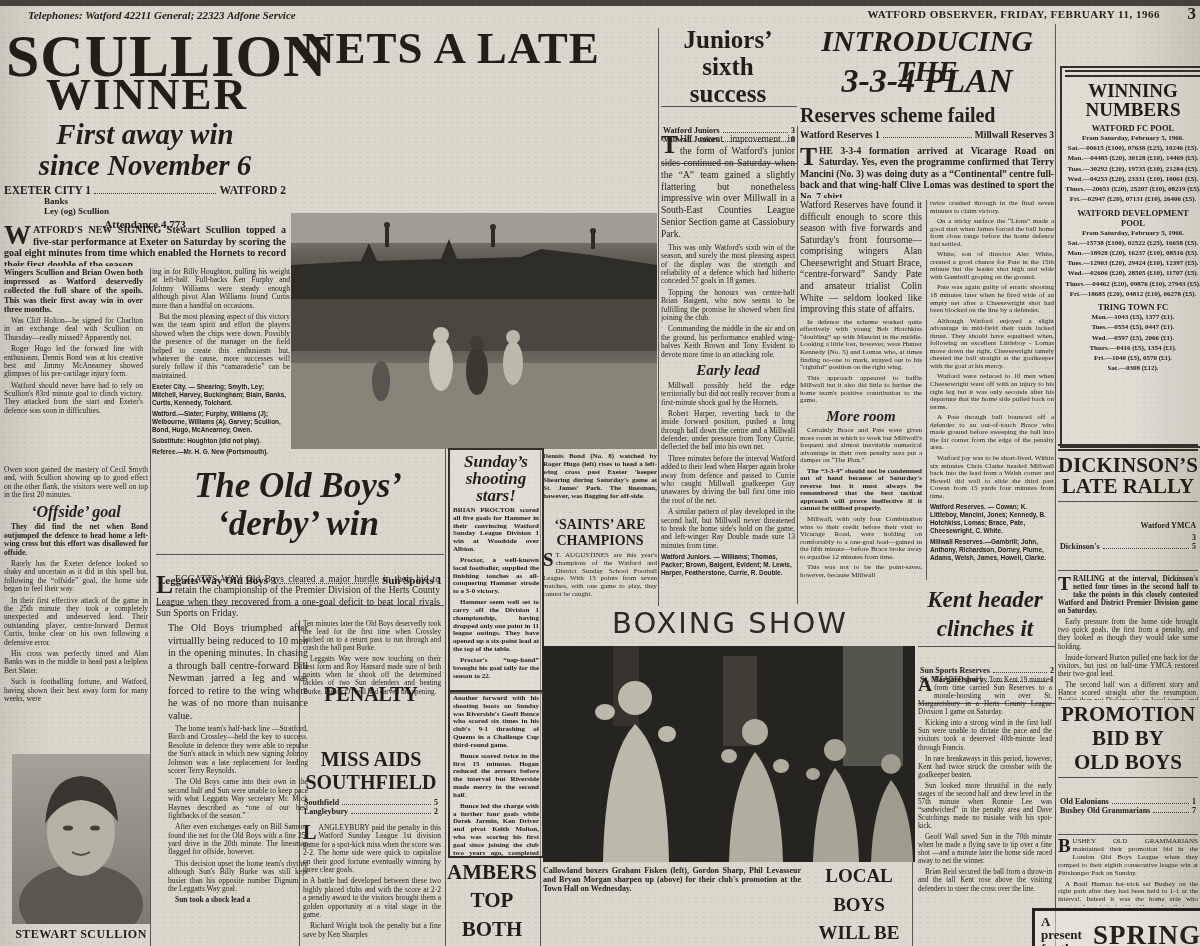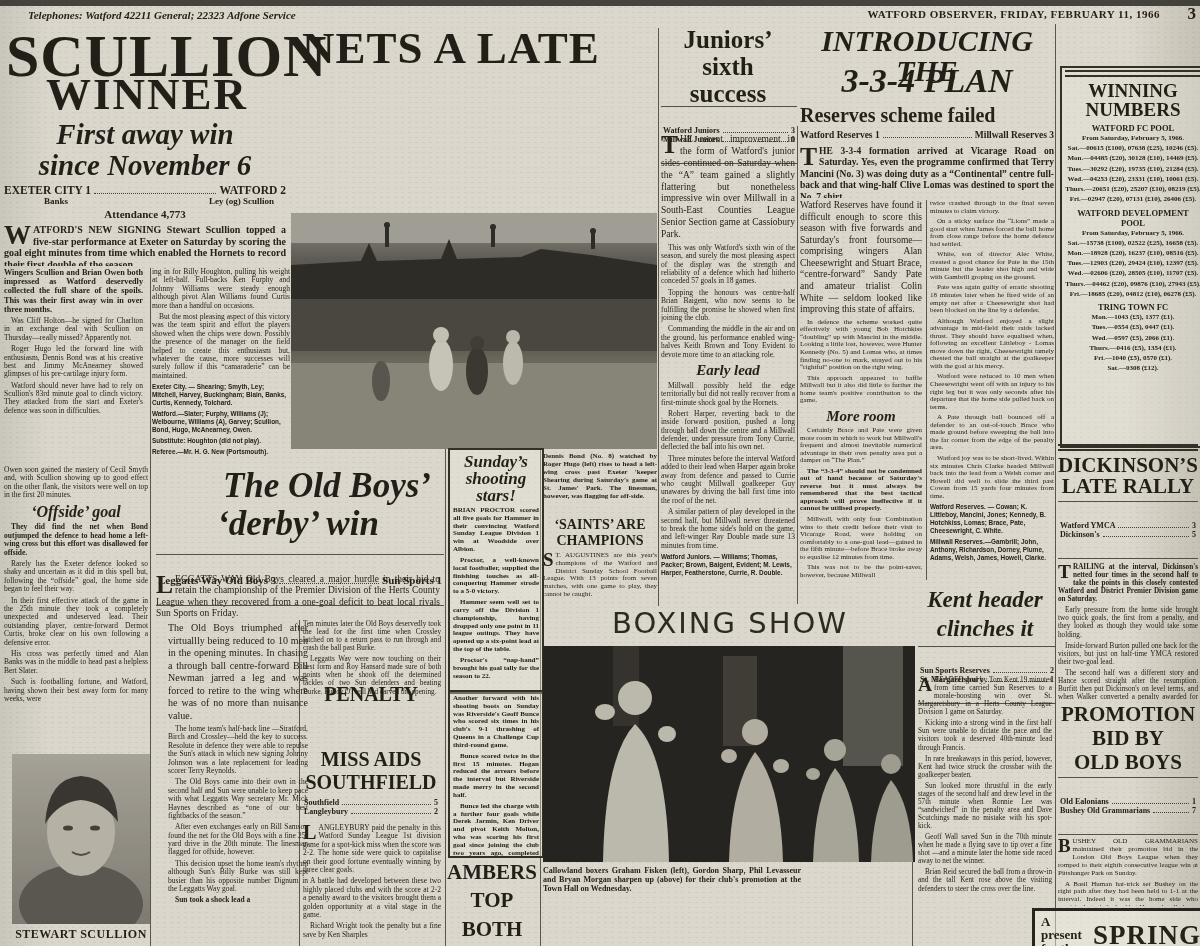--- a/index.html
+++ b/index.html
@@ -49,21 +49,21 @@
 
   <div class="abs hl ital" style="left:0;top:120px;width:290px;font-size:29px;">First away win</div>
   <div class="abs hl ital" style="left:0;top:151px;width:290px;font-size:29px;">since November 6</div>
 
   <div class="abs" style="left:4px;top:184px;width:282px;">
     <div class="srow" style="font-size:11.5px;">
       <span>EXETER CITY 1</span>
       <span class="ldr"></span>
       <span>WATFORD 2</span>
     </div>
-    <div style="display:flex;justify-content:space-between;font-size:9px;font-weight:bold;padding:0 12px 0 40px;">
+    <div style="display:flex;justify-content:space-between;font-size:9px;font-weight:bold;padding:0 12px 0 40px;flex-direction:column;">
       <span>Banks</span>
       <span>Ley (og) Scullion</span>
     </div>
     <div style="text-align:center;font-size:11px;font-weight:bold;margin-top:2px;">Attendance 4,773</div>
   </div>
 
   <div class="abs body dc" style="left:4px;top:224px;width:282px;height:42px;font-size:10px;line-height:1.15;font-weight:bold;text-indent:0;">WATFORD'S NEW SIGNING Stewart Scullion topped a five-star performance at Exeter on Saturday by scoring the goal eight minutes from time which enabled the Hornets to record their first double of the season.</div>
 
   <div class="abs" style="left:4px;top:268px;width:286px;height:196px;display:flex;gap:9px;">
     <div class="body" style="width:139px;height:196px;">
@@ -153,21 +153,21 @@
       <ellipse cx="90" cy="168" rx="9" ry="20" fill="#55524a"></ellipse>
       <rect width="366" height="236" fill="#6d6a60" opacity=".12"></rect>
     </svg>
   </div>
 
   <div class="abs cap" style="left:543px;top:452px;width:114px;font-size:7px;">Dennis Bond (No. 8) watched by Roger Hugo (left) rises to head a left-wing cross past Exeter 'keeper Shearing during Saturday's game at St. James' Park. The linesman, however, was flagging for off-side.</div>
   <div class="abs hl" style="left:543px;top:518px;width:114px;font-size:14px;">‘SAINTS’ ARE</div>
   <div class="abs hl" style="left:543px;top:534px;width:114px;font-size:14px;">CHAMPIONS</div>
   <div class="abs body dc" style="left:543px;top:552px;width:114px;height:56px;font-size:7px;text-indent:0;">ST. AUGUSTINES are this year's champions of the Watford and District Sunday School Football League. With 13 points from seven matches, with one game to play, they cannot be caught.</div>
 
-  <div class="abs hl ital" style="left:152px;top:468px;width:292px;font-size:35px;padding-left:29px;">The Old Boys’</div>
+  <div class="abs hl ital" style="left:152px;top:468px;width:292px;font-size:35px;">The Old Boys’</div>
   <div class="abs hl ital" style="left:152px;top:506px;width:292px;font-size:35px;">‘derby’ win</div>
   <div class="abs srules" style="left:156px;top:554px;width:284px;">
     <div class="srow" style="font-size:11px;">
       <span>Leggatts Way Old Boys 3</span>
       <span class="ldr"></span>
       <span>Sun Sports 1</span>
     </div>
   </div>
   <div class="abs body dc" style="left:156px;top:574px;width:284px;height:46px;font-size:9.5px;line-height:1.2;text-indent:0;">LEGGATTS WAY Old Boys cleared a major hurdle in their bid to retain the championship of the Premier Division of the Herts County League when they recovered from a one-goal deficit to beat local rivals Sun Sports on Friday.</div>
   <div class="abs body" style="left:168px;top:622px;width:140px;height:322px;">
@@ -253,20 +253,24 @@
         <ellipse cx="270" cy="128" rx="7" ry="6"></ellipse>
       </g>
       <g fill="#aeab9d">
         <circle cx="348" cy="118" r="10"></circle>
           <path d="M328,216 Q330,160 348,134 Q368,158 370,216 Z"></path>
       </g>
       <rect width="372" height="216" fill="#34312b" opacity=".12"></rect>
     </svg>
   </div>
   <div class="abs cap" style="left:543px;top:866px;width:258px;font-size:8px;">Callowland boxers Graham Fisken (left), Gordon Sharp, Phil Levasseur and Bryan Morgan sharpen up (above) for their club's promotion at the Town Hall on Wednesday.</div>
+  <div class="abs hl" style="left:804px;top:862px;width:110px;font-size:19px;line-height:1.5;">
+    <div>LOCAL BOYS</div>
+    <div>WILL BE</div>
+  </div>
 
   <div class="abs hl" style="left:661px;top:26px;width:134px;font-size:25px;line-height:1.08;">
     <div>Juniors’</div>
     <div>sixth</div>
     <div>success</div>
   </div>
   <div class="abs srules" style="left:661px;top:106px;width:132px;">
     <div class="srow" style="font-size:8px;">
       <span>Watford Juniors</span>
       <span class="ldr"></span>
@@ -377,21 +381,21 @@
     <div class="wrow">Thurs.—0416 (£5), 1354 (£1).</div>
     <div class="wrow">Fri.—1040 (£5), 0570 (£1).</div>
     <div class="wrow">Sat.—0308 (£12).</div>
   </div>
 
   <div class="abs" style="left:1058px;top:444px;width:140px;height:256px;overflow:hidden;">
     <div class="dbl"></div>
     <div class="hl" style="font-size:21px;margin-top:4px;text-align:right;">DICKINSON’S</div>
     <div class="hl" style="font-size:21px;">LATE RALLY</div>
     <div class="srules" style="margin:4px 0;">
-      <div class="srow" style="font-size:8px;">
+      <div class="srow" style="font-size:8px;flex-direction:column;">
         <span>Watford YMCA</span>
         <span class="ldr"></span>
         <span>3</span>
       </div>
       <div class="srow" style="font-size:8px;">
         <span>Dickinson's</span>
         <span class="ldr"></span>
         <span>5</span>
       </div>
     </div>

